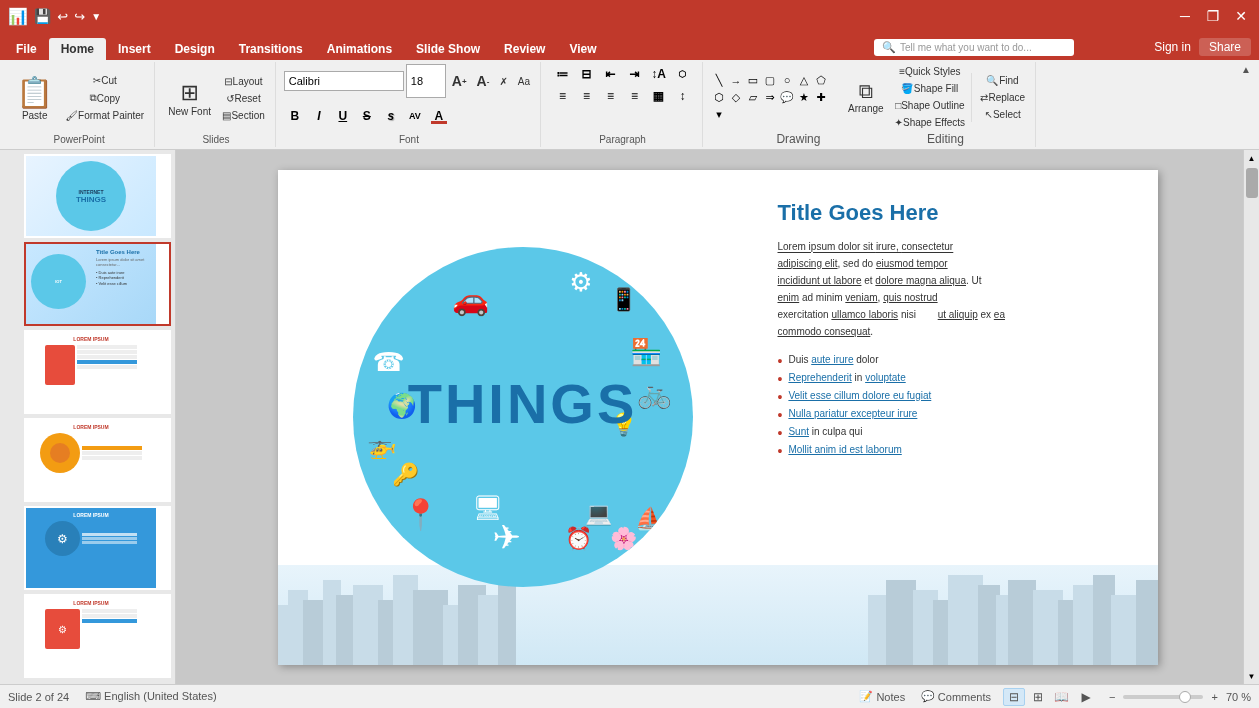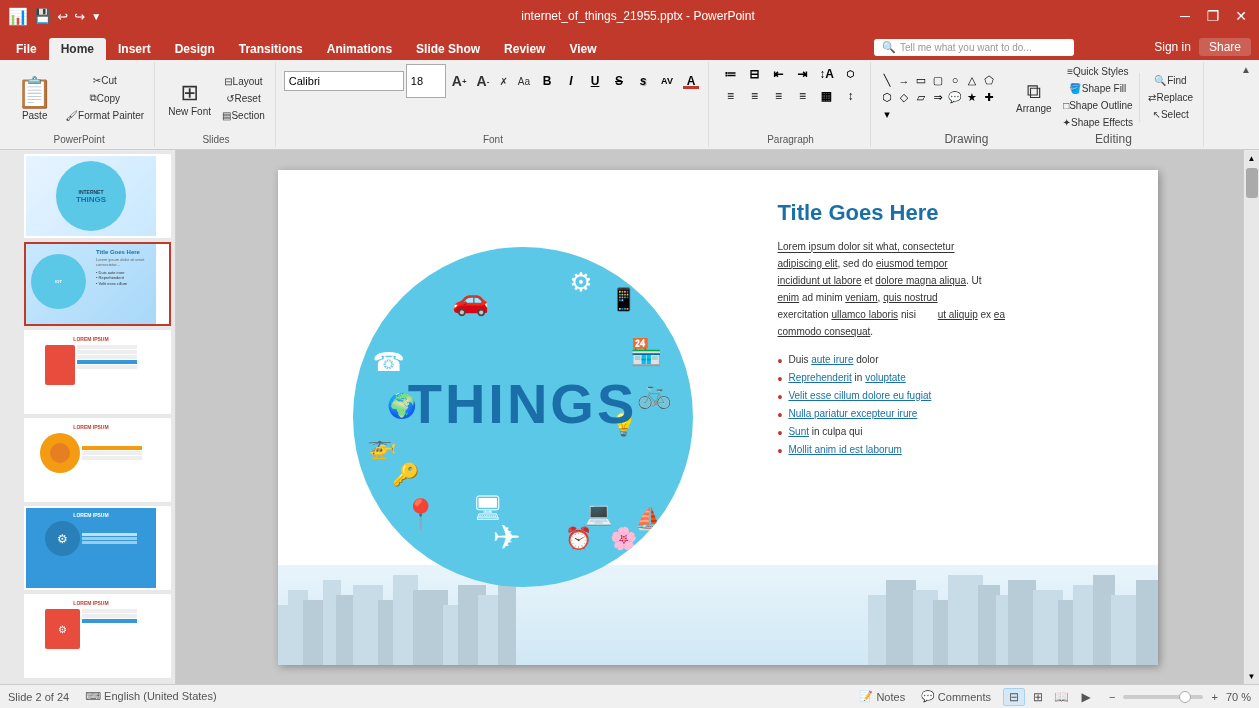--- a/index.html
+++ b/index.html
@@ -272,21 +272,20 @@
 <body>
 
 <div id="titlebar">
   <div class="left-icons">
     <span style="font-size:16px;">📊</span>
     <span style="font-size:14px;">💾</span>
     <span style="font-size:13px;">↩</span>
     <span style="font-size:13px;">↪</span>
     <span style="font-size:10px;">▼</span>
   </div>
-  <div class="title">internet_of_things_21955.pptx - PowerPoint</div>
   <div class="right-icons">
     <div class="win-btn">─</div>
     <div class="win-btn">❐</div>
     <div class="win-btn close">✕</div>
   </div>
 </div>
 
 <div id="ribbon-tabs">
   <div class="ribbon-tab">File</div>
   <div class="ribbon-tab active">Home</div>
@@ -351,21 +350,21 @@
         <div class="ribbon-btn-small">
           <span>▤</span>
           <span>Section</span>
         </div>
       </div>
     </div>
     <div class="ribbon-group-label">Slides</div>
   </div>
 
   <div class="ribbon-group" style="min-width:200px;">
-    <div style="display:flex; gap:2px; width:100%;">
+    <div style="display:flex; flex-direction:column; gap:8px; width:100%;">
       <div class="ribbon-row">
         <input type="text" class="font-input" value="Calibri" style="">
         <input type="text" class="font-size-input" value="18" style="">
         <div class="ribbon-btn-small" style="font-size:14px; font-weight:bold;">A<sup style="font-size:8px;">+</sup></div>
         <div class="ribbon-btn-small" style="font-size:14px; font-weight:bold;">A<sub style="font-size:8px;">-</sub></div>
         <div class="ribbon-btn-small">✗</div>
         <div class="ribbon-btn-small">Aa</div>
       </div>
       <div class="ribbon-row">
         <div class="format-btn">
@@ -675,21 +674,21 @@
             <div style="position:absolute; top:50%; left:50%; transform:translate(-50%, -70%); text-align:center; line-height:1;">
               <div style="font-size:56px; font-weight:900; color:#1a6fa8; letter-spacing:3px; white-space:nowrap; margin-top:-5px;">THINGS</div>
             </div>
           </div>
         </div>
       </div>
 
       <div class="slide-right" style="z-index:3;">
         <div class="slide-title">Title Goes Here</div>
         <div style="font-size:10px; color:#333; line-height:1.7; margin-bottom:14px;">
-          <span style="text-decoration:underline; text-underline-offset:2px;">Lorem ipsum dolor sit <span style="text-decoration:underline;">what</span>, <span style="text-decoration:underline;">consectetur</span></span><br>
+          <span style="text-decoration:underline; text-underline-offset:2px;">Lorem ipsum dolor sit <span style="text-decoration:underline;">irure</span>, <span style="text-decoration:underline;">consectetur</span></span><br>
           <span style="text-decoration:underline;">adipiscing elit</span>, sed do <span style="text-decoration:underline;">eiusmod tempor</span><br>
           <span style="text-decoration:underline;">incididunt ut labore</span> et <span style="text-decoration:underline;">dolore magna aliqua</span>. Ut<br>
           <span style="text-decoration:underline;">enim</span> ad minim <span style="text-decoration:underline;">veniam</span>, <span style="text-decoration:underline;">quis nostrud</span><br>
           exercitation <span style="text-decoration:underline;">ullamco laboris</span> nisi <span style="text-decoration:underline;padding-left:19px;">ut aliquip</span> ex <span style="text-decoration:underline;">ea</span><br>
           <span style="text-decoration:underline;">commodo consequat</span>.
         </div>
         <div class="slide-bullets">
           <div class="slide-bullet">
             <span class="bullet-dot">•</span>
             <span>Duis <span style="text-decoration:underline; color:#1a6fa8;">aute irure</span> dolor</span>

